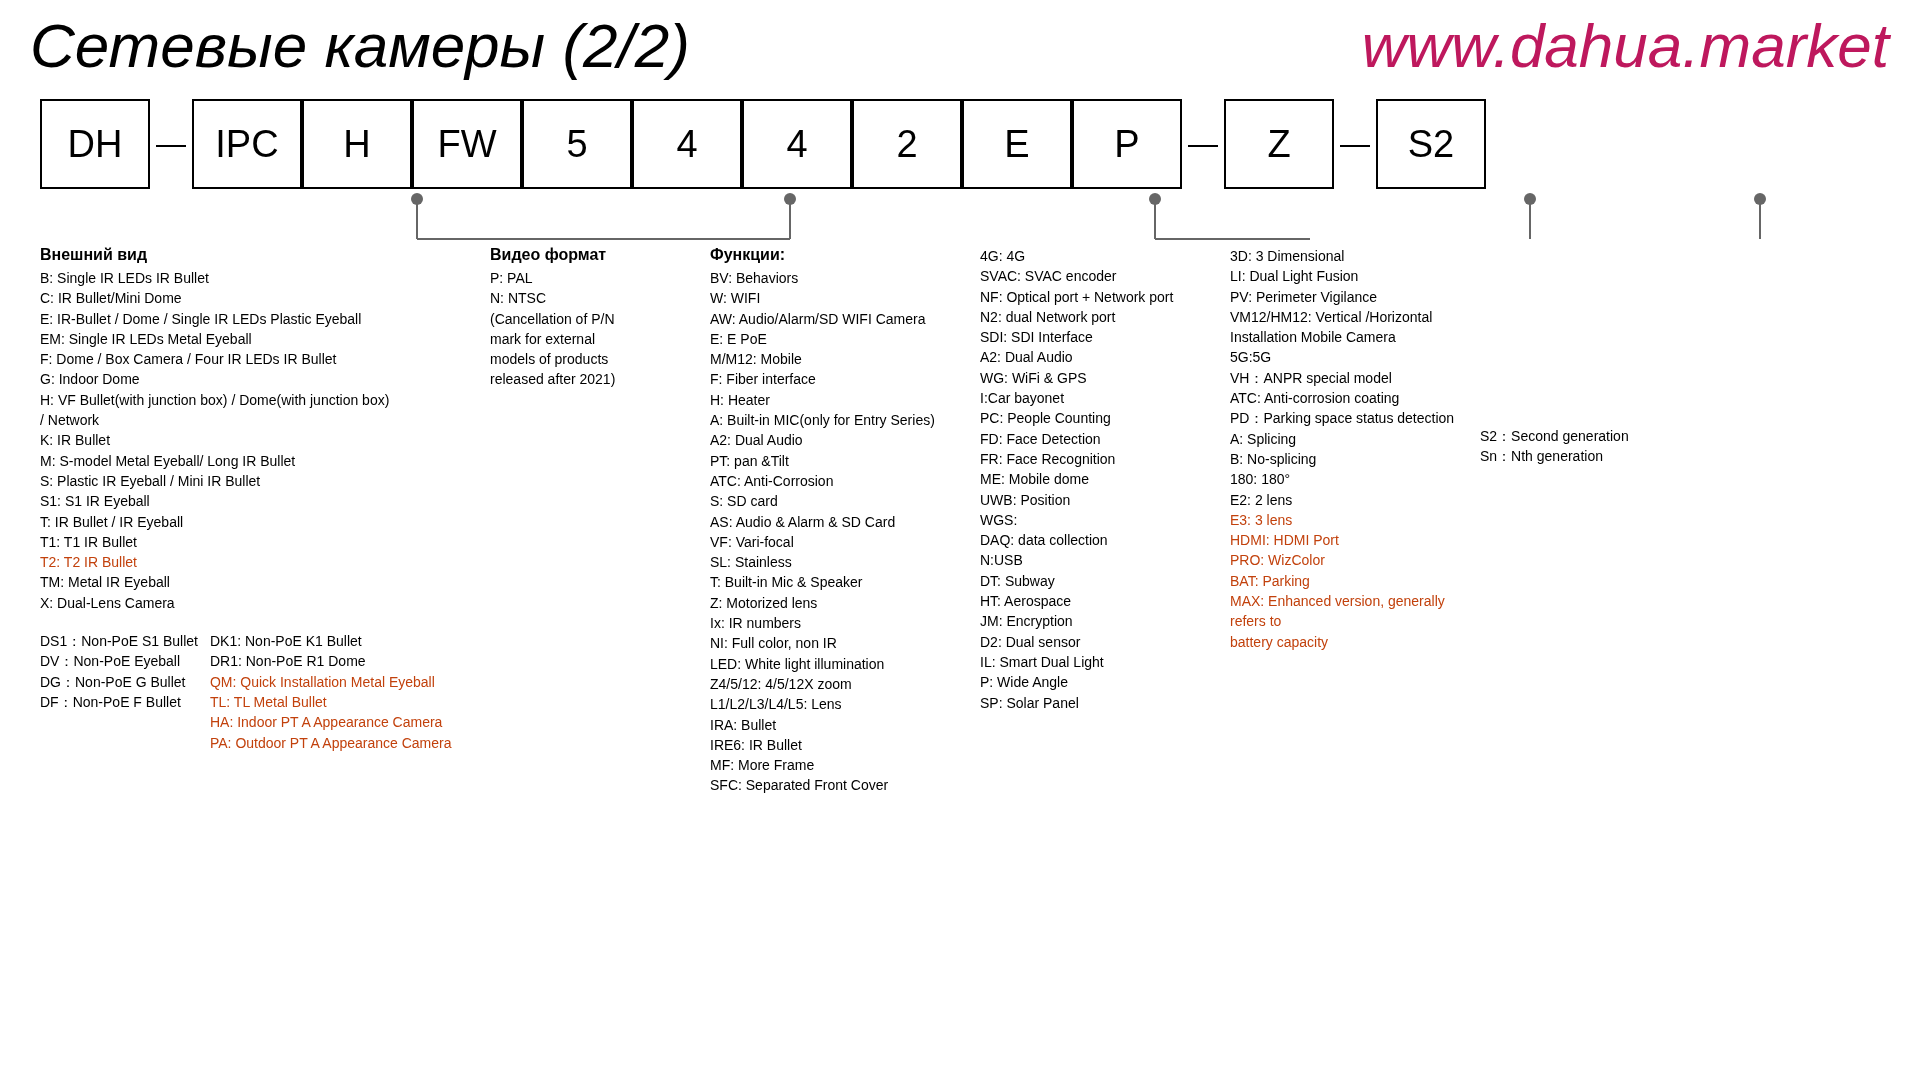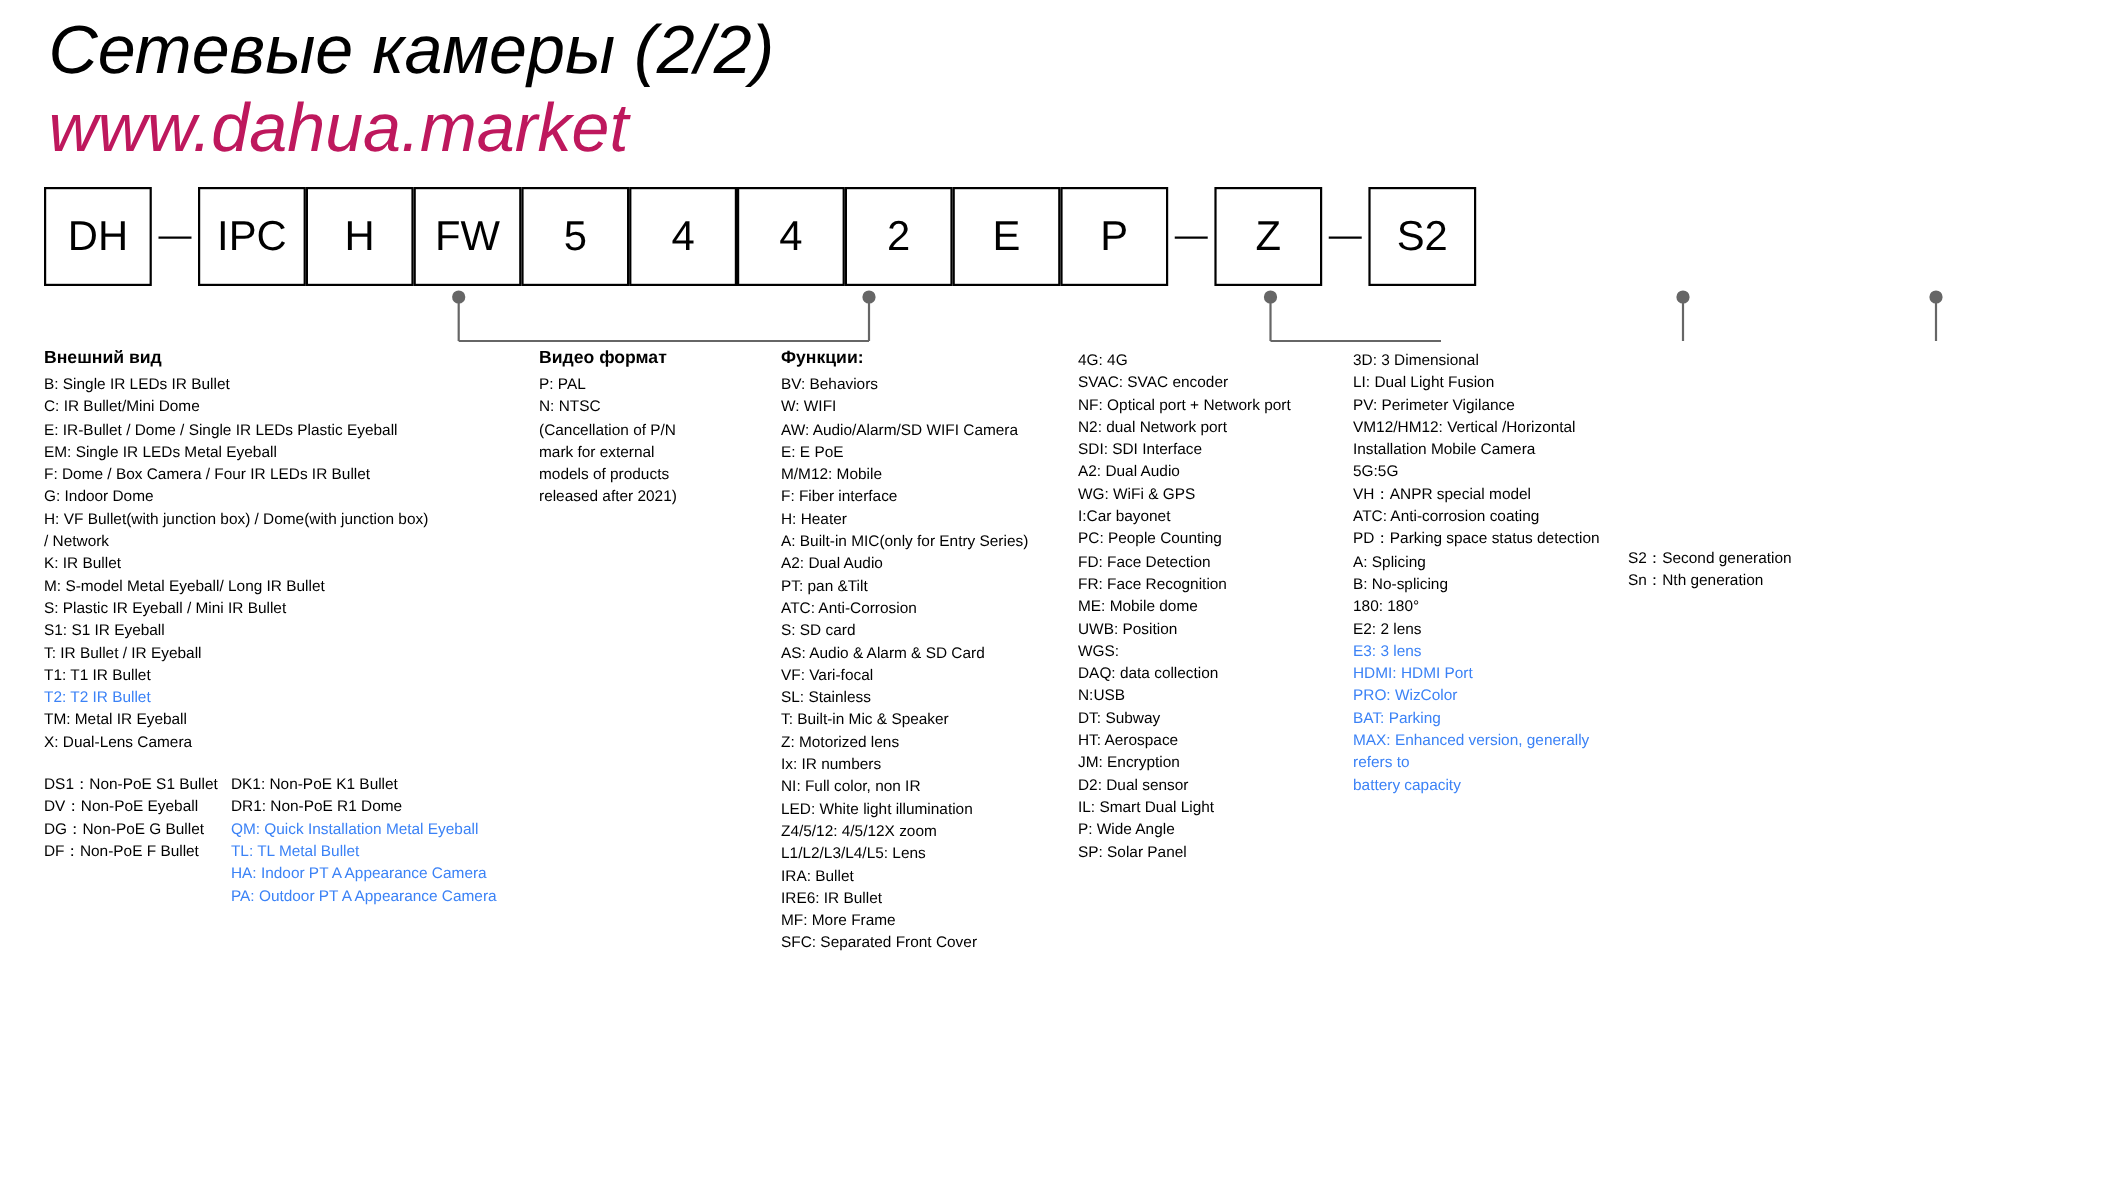--- a/index.html
+++ b/index.html
@@ -9,22 +9,21 @@
       width: 1919px;
       min-height: 1079px;
       overflow: hidden;
       position: relative;
     }
 
     .header {
       display: flex;
       justify-content: space-between;
       align-items: flex-start;
-      padding: 10px 30px 0 44px;
-      flex-direction: column;
+      padding: 10px 30px 0 30px;
     }
 
     .title-ru {
       font-size: 62px;
       font-weight: 400;
       color: #000;
       font-style: italic;
     }
 
     .title-url {
@@ -36,21 +35,21 @@
 
     
     .model-row {
       display: flex;
       align-items: center;
       padding: 18px 30px 0 40px;
       gap: 0;
     }
 
     .model-box {
-      width: 98px;
+      width: 110px;
       height: 90px;
       border: 2.5px solid #000;
       display: flex;
       align-items: center;
       justify-content: center;
       font-size: 38px;
       font-weight: 400;
       color: #000;
       flex-shrink: 0;
     }
@@ -83,21 +82,21 @@
       margin-bottom: 4px;
     }
 
     .section-line {
       font-size: 14px;
       color: #000;
       line-height: 1.45;
     }
 
     .section-line.red {
-      color: #3b82f6;
+      color: #c2410c;
     }
 
     
     .col-video {
       width: 200px;
       flex-shrink: 0;
     }
 
     
     .col-functions {

